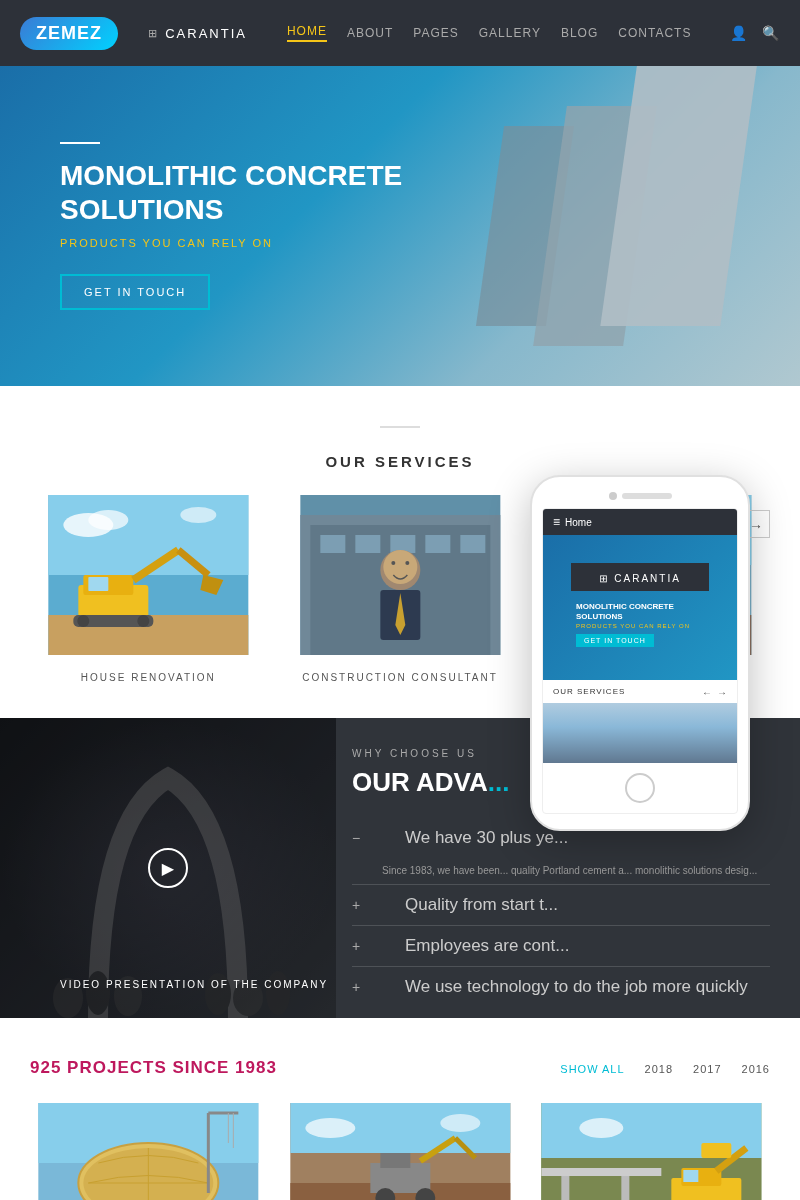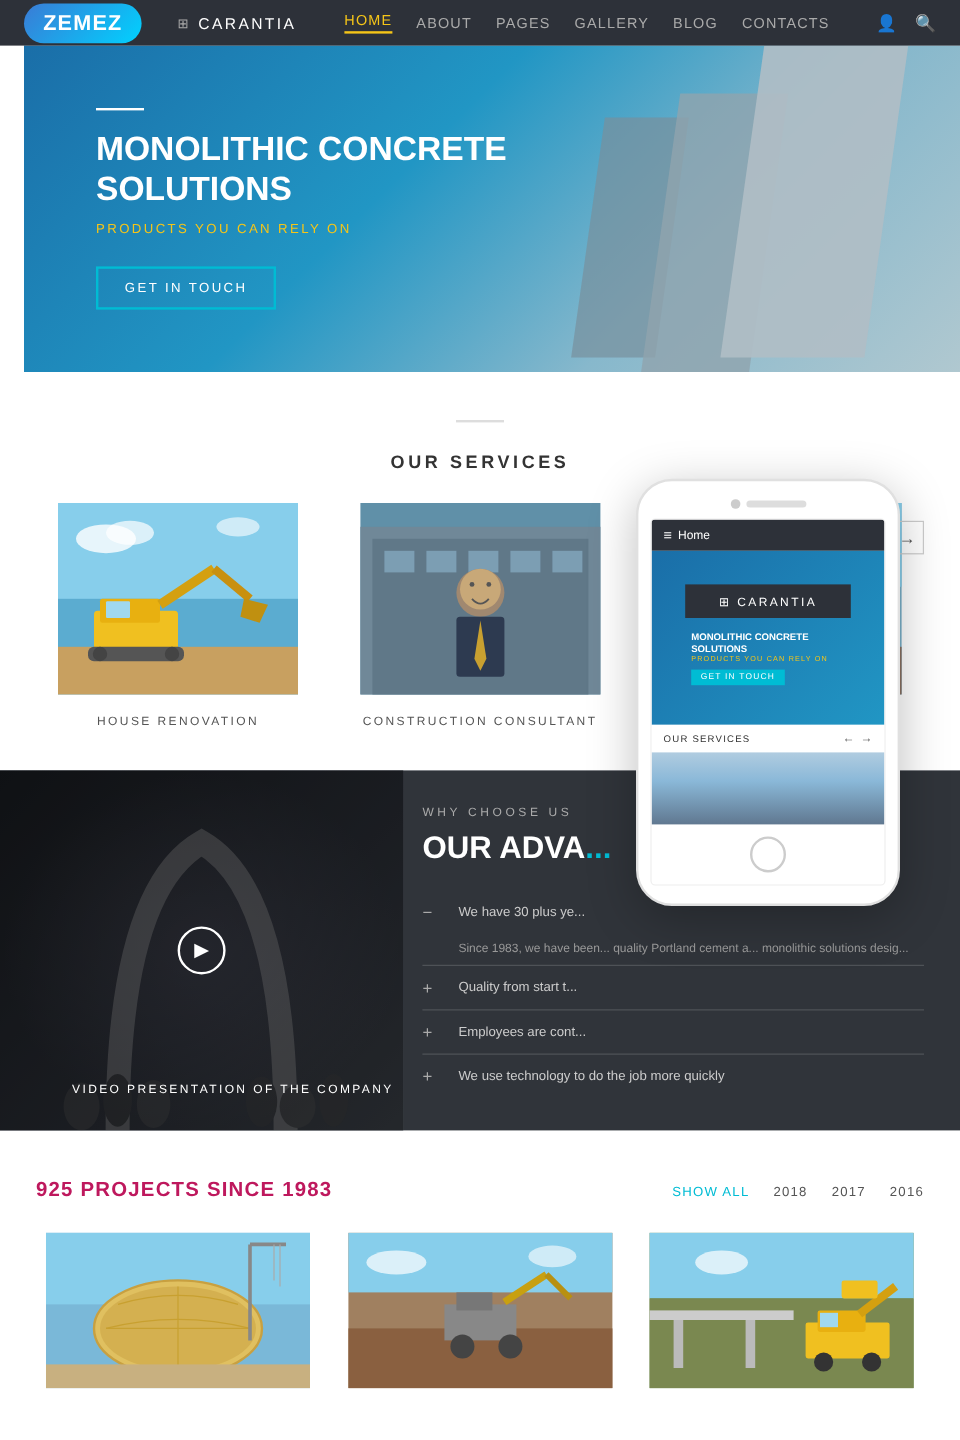--- a/index.html
+++ b/index.html
@@ -4,21 +4,21 @@
   <style>
     * { margin: 0; padding: 0; box-sizing: border-box; }
     body { font-family: 'Arial', sans-serif; width: 800px; overflow-x: hidden; background: #fff; }
 
     
     .header {
       background: #2d3139;
       display: flex;
       align-items: center;
       padding: 0 20px;
-      height: 38px;
+      height: 66px;
       position: relative;
       z-index: 10;
       text-align: center;
     }
     .logo-zemez {
       background: linear-gradient(135deg, #3a7bd5, #00d2ff);
       border-radius: 20px;
       padding: 6px 16px;
       color: #fff;
       font-size: 18px;
@@ -57,26 +57,25 @@
       margin-left: auto;
       display: flex;
       gap: 15px;
       color: #aaa;
       font-size: 14px;
     }
 
     
     .hero {
       position: relative;
-      height: 272px;
+      height: 320px;
       background: linear-gradient(135deg, #1a6ea8 0%, #2196c4 40%, #87b8cc 70%, #c8d8dc 100%);
       display: flex;
       align-items: center;
       overflow: hidden;
-      margin-left: 20px;
     }
     .hero-bg {
       position: absolute;
       top: 0; left: 0; right: 0; bottom: 0;
       background:
         linear-gradient(135deg, #1a6ea8 0%, #2196c4 40%, #87b8cc 70%, #b0c8d0 100%);
     }
     .hero-shapes {
       position: absolute;
       right: 0; top: 0; bottom: 0;
@@ -407,21 +406,22 @@
     .adv-item.open {
       border-top: none;
     }
     .adv-icon {
       color: #aaa;
       font-size: 14px;
       min-width: 20px;
     }
     .adv-text {
       color: #ccc;
-      font-size: 11px;
+      font-size: 17px;
+      margin-left: 23px;
     }
     .adv-desc {
       color: #999;
       font-size: 10px;
       line-height: 1.6;
       padding: 5px 0 5px 30px;
     }
 
     
     .projects-section {

